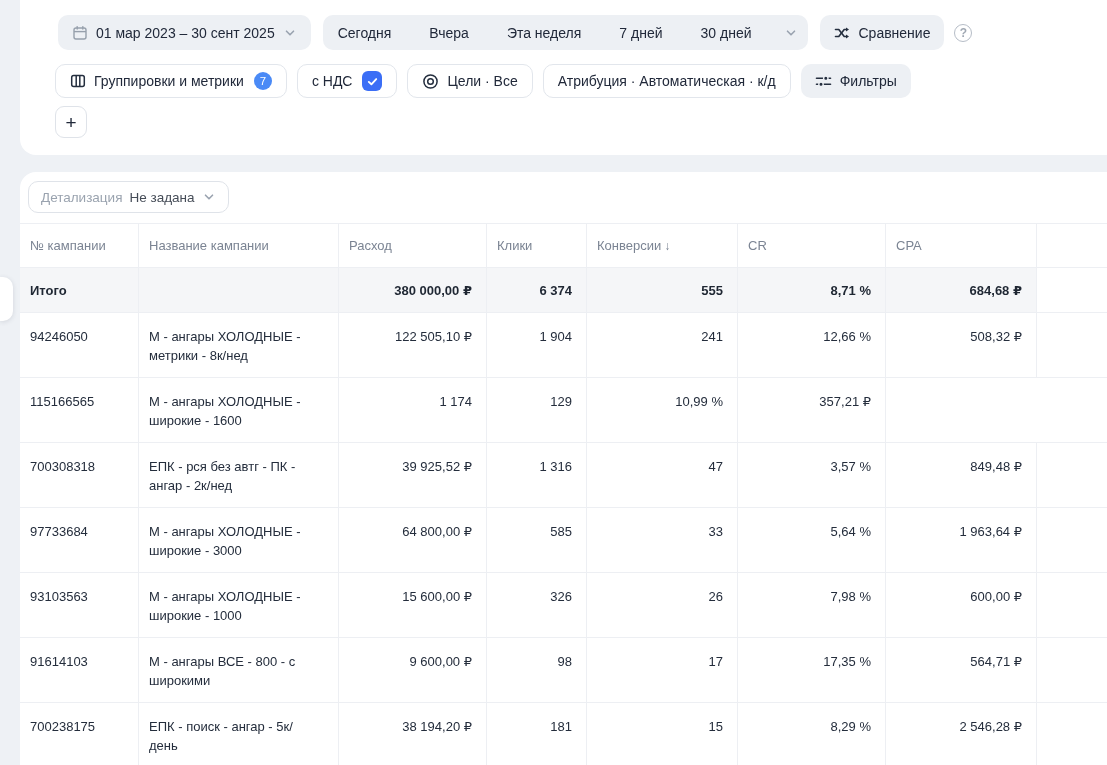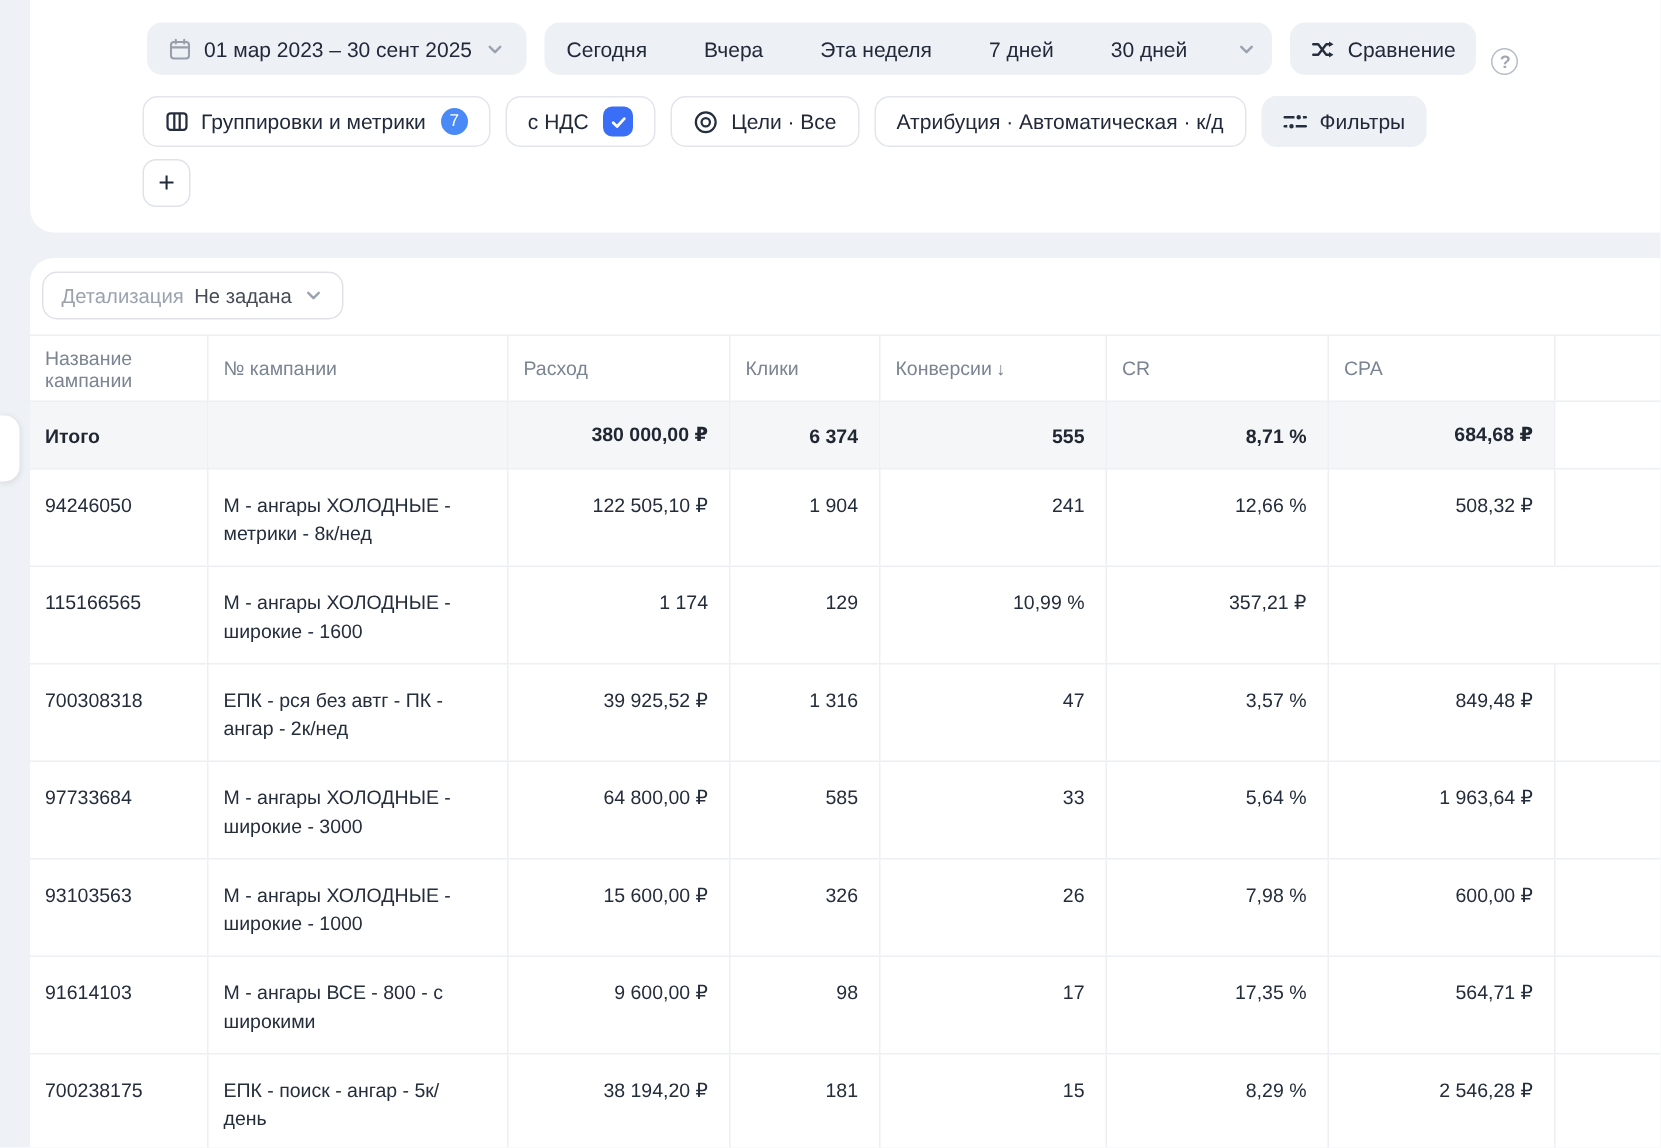--- a/index.html
+++ b/index.html
@@ -7,21 +7,21 @@
   body {
     background:#eef1f5;
     font-family:"Liberation Sans","DejaVu Sans",sans-serif;
     color:#21293a;
     position:relative;
   }
   .card { position:absolute; background:#fff; }
   .top-card { left:20px; top:0; width:1087px; height:155px; border-radius:0 0 0 16px; }
   .main-card { left:20px; top:172px; width:1087px; height:593px; border-radius:16px 0 0 0; }
 
-  .row { display:flex; align-items:flex-end;margin-left:40px; }
+  .row { display:flex; align-items:center; }
   .row1 { padding:15px 0 0 38px; gap:12px; }
   .row2 { margin-top:14px; padding-left:35px; gap:10px; }
   .row3 { margin-top:8px; padding-left:35px; }
 
   .btn {
     display:inline-flex; align-items:center; gap:8px;
     height:35px; border-radius:10px; padding:0 14px;
     font-size:14px; color:#21293a; border:none; background:none; cursor:pointer;
     font-family:inherit; white-space:nowrap;
   }
@@ -213,22 +213,22 @@
         <svg width="14" height="14" viewBox="0 0 14 14" fill="none">
           <path d="M3.5 5.2 L7 8.8 L10.5 5.2" stroke="#9aa3b0" stroke-width="1.6" stroke-linecap="round" stroke-linejoin="round"></path>
         </svg>
       </span>
     </button>
   </div>
 
   <div class="table">
 
     <div class="trow thead">
+      <div class="c">№ кампании</div>
       <div class="c">Название кампании</div>
-      <div class="c">№ кампании</div>
       <div class="c">Расход</div>
       <div class="c">Клики</div>
       <div class="c">
         <span>Конверсии</span>
         <span class="sort-arrow">↓</span>
       </div>
       <div class="c">CR</div>
       <div class="c">CPA</div>
       <div class="c tail"></div>
     </div>

